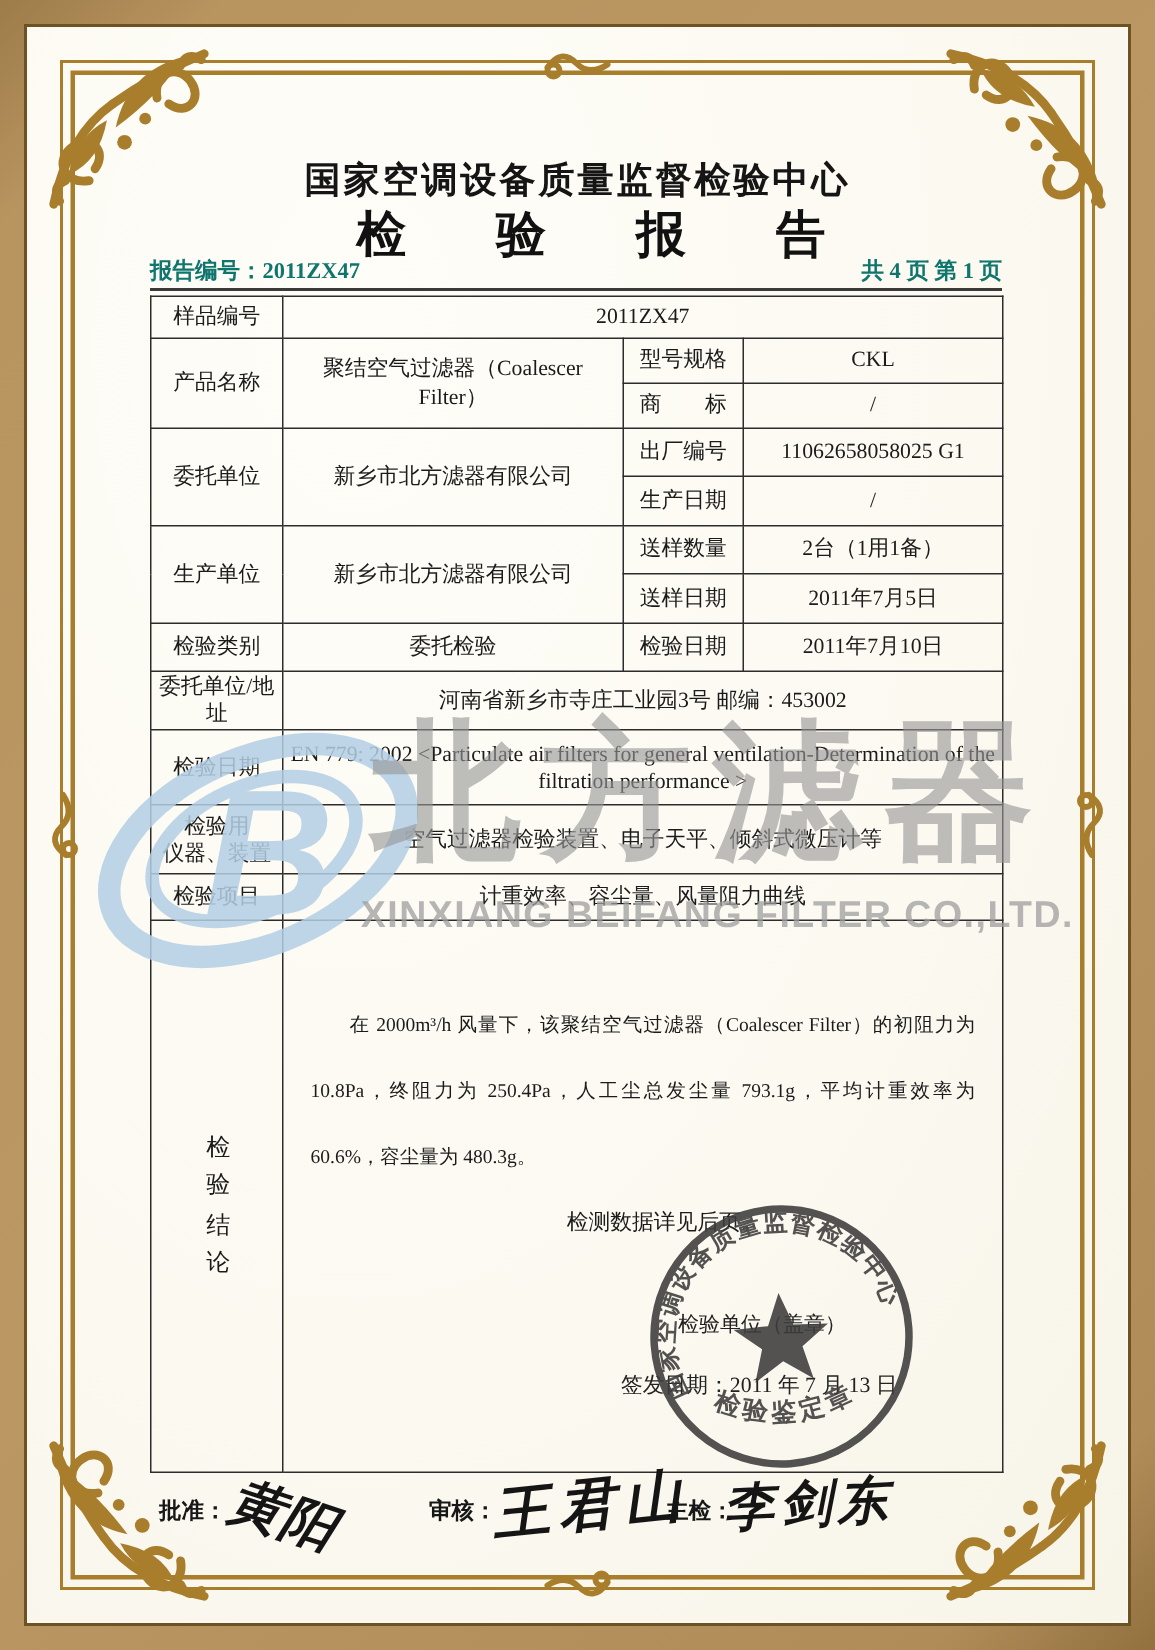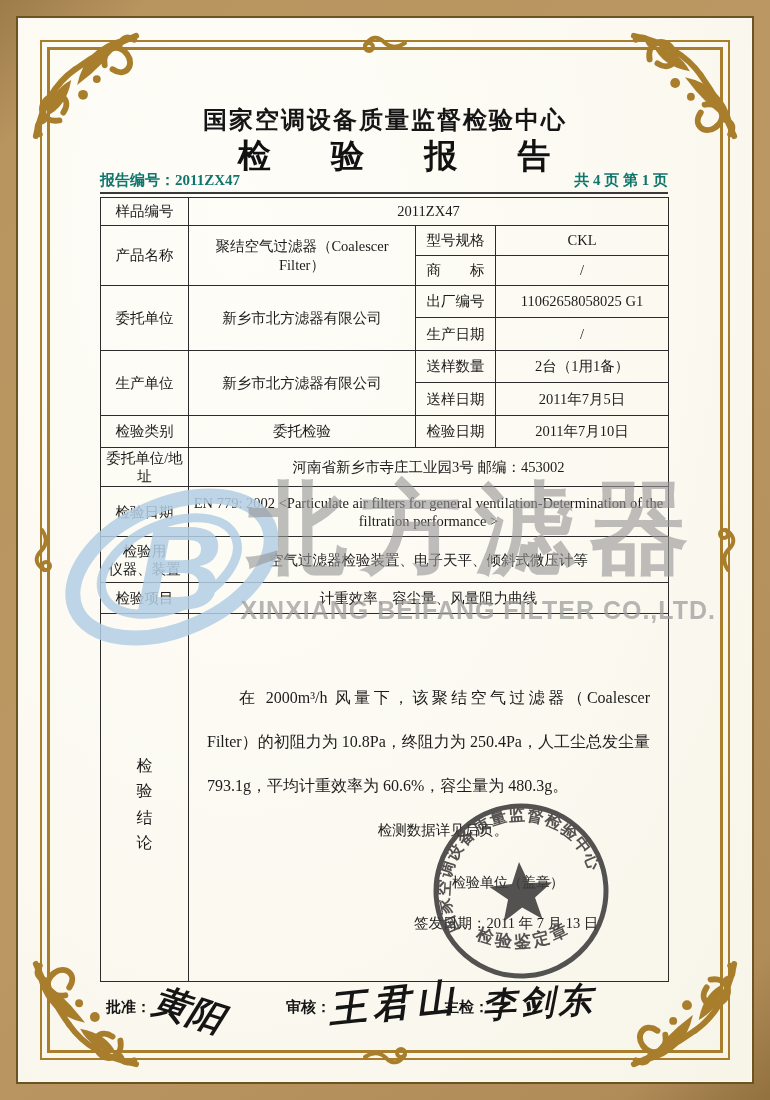--- a/index.html
+++ b/index.html
@@ -48,22 +48,22 @@
   table.cert td{border:1.6px solid #2c2c2c;padding:1px 4px;text-align:center;
     font-size:14.5px;line-height:1.25;overflow:hidden;}
   td.lbl{font-size:15px;}
   td.val-left{text-align:left;padding-left:12px;}
   tr.h28{height:28px;} tr.h30{height:30px;} tr.h32{height:32px;} tr.h33{height:33px;}
   tr.h50{height:50px;} tr.h46{height:46px;} tr.h31{height:31px;margin-left:24px;} tr.h368{height:368px;}
   td.en-cell{font-size:12.5px;line-height:1.5;padding:2px 8px;}
   td.concl{vertical-align:top;text-align:left;position:relative;padding:0;}
   .v-label{writing-mode:vertical-lr;text-orientation:upright;letter-spacing:26px;
     font-size:16px;display:inline-block;}
-  .concl-text{padding:46px 14px 0 14px;font-size:16px;line-height:44px;
-    text-align:justify;text-indent:2em;margin-top:15px;}
+  .concl-text{padding:46px 14px 0 14px;font-size:13px;line-height:44px;
+    text-align:justify;text-indent:2em;}
   .concl-text2{padding:0 14px;font-size:14.5px;line-height:44px;text-indent:2em;}
 
   .seal-label{position:absolute;left:452px;top:874px;font-size:14px;color:#222;z-index:3;}
   .issue-date{position:absolute;left:414px;top:914px;font-size:14.5px;color:#222;z-index:3;}
   .stamp{position:absolute;left:426px;top:796px;width:190px;height:190px;z-index:4;
     transform:rotate(-4deg);opacity:.88;}
 
   .footer{position:absolute;left:100px;top:990px;width:568px;height:80px;font-size:15px;
     font-weight:600;color:#171717;}
   .f-label{position:absolute;top:8px;}

